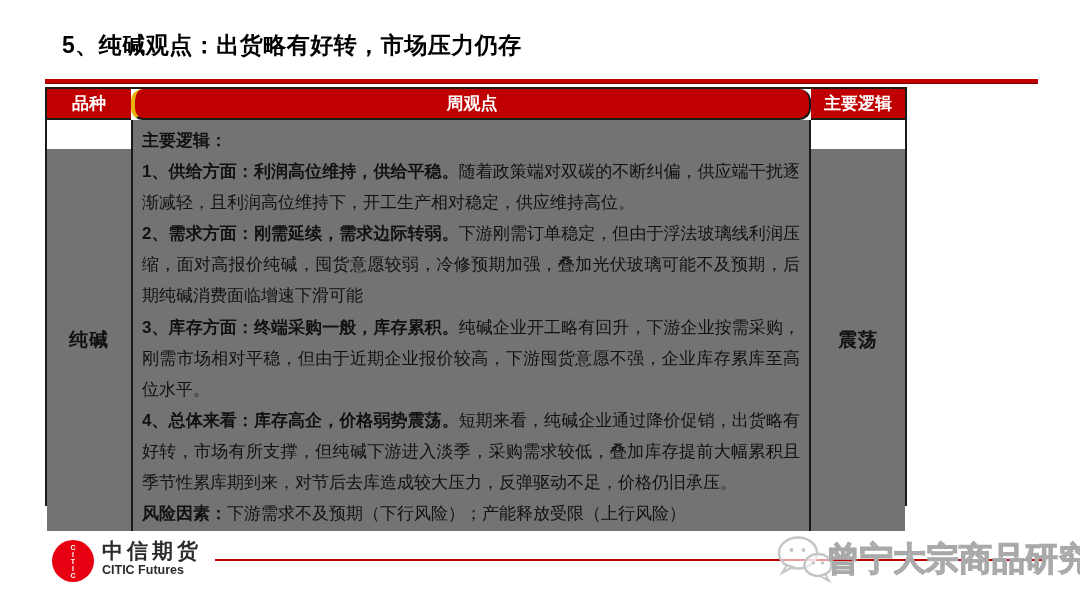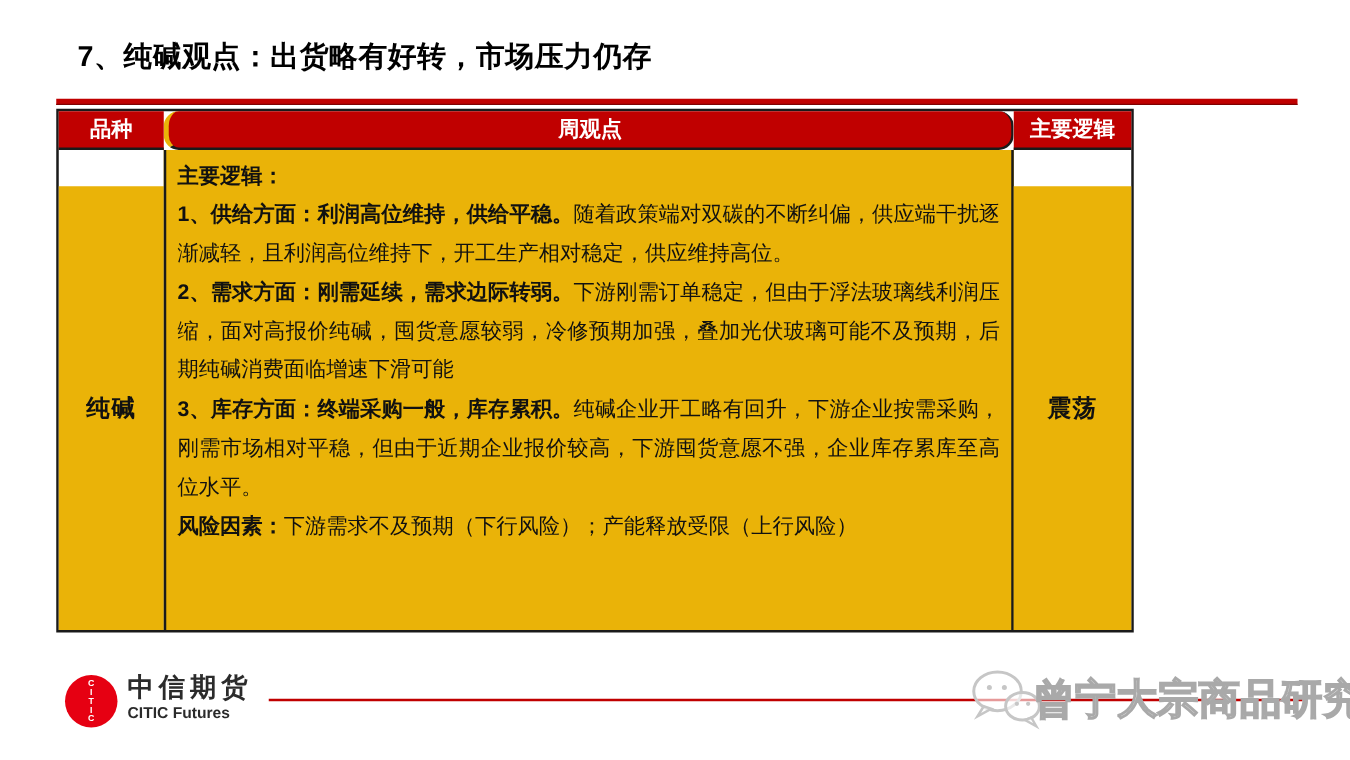--- a/index.html
+++ b/index.html
@@ -21,21 +21,21 @@
     position:absolute;left:45px;top:87px;width:862px;height:419px;
     box-sizing:border-box;border:2px solid #1a1a1a;
     display:grid;grid-template-columns:84px 1fr 94px;grid-template-rows:31px 1fr;
   }
   .th{
     background:#C00000;color:#ffffff;font-weight:bold;font-size:17px;
     display:flex;align-items:center;justify-content:center;
     box-sizing:border-box;border-bottom:2px solid #1a1a1a;
   }
   .th.mid{border-left:4px solid #eab308;border-right:2px solid #1a1a1a;border-radius:12px;}
-  .td{box-sizing:border-box;background:#eab308;}
+  .td{box-sizing:border-box;background:#737373;}
   .td.variety,.td.outlook{
     display:flex;align-items:center;justify-content:center;
     font-size:19px;font-weight:bold;color:#111111;letter-spacing:1px;margin-top:29px;
   }
   .td.content{
     border-left:2px solid #1a1a1a;border-right:2px solid #1a1a1a;
     padding:5px 9px 2px 9px;color:#111111;
   }
   .td.content p{
     margin:0;font-size:17px;line-height:31.1px;text-align:justify;
@@ -66,35 +66,36 @@
   .page-number{
     position:absolute;left:946px;top:569px;width:44px;z-index:3;
     font-size:15px;font-weight:bold;color:#3c3c3c;text-align:center;margin-top:42px;
   }
 </style>
 </head>
 <body>
 
 <div class="slide">
 
-  <div class="title">7、纯碱观点：出货略有好转，市场压力仍存</div>
+  <div class="title">5、纯碱观点：出货略有好转，市场压力仍存</div>
   <div class="title-rule"></div>
 
   <div class="view-table">
     <div class="th">品种</div>
     <div class="th mid">周观点</div>
     <div class="th">主要逻辑</div>
 
     <div class="td variety">纯碱</div>
 
     <div class="td content">
       <p><strong>主要逻辑：</strong></p>
       <p><strong>1、供给方面：利润高位维持，供给平稳。</strong><span>随着政策端对双碳的不断纠偏，供应端干扰逐渐减轻，且利润高位维持下，开工生产相对稳定，供应维持高位。</span></p>
       <p><strong>2、需求方面：刚需延续，需求边际转弱。</strong><span>下游刚需订单稳定，但由于浮法玻璃线利润压缩，面对高报价纯碱，囤货意愿较弱，冷修预期加强，叠加光伏玻璃可能不及预期，后期纯碱消费面临增速下滑可能</span></p>
       <p><strong>3、库存方面：终端采购一般，库存累积。</strong><span>纯碱企业开工略有回升，下游企业按需采购，刚需市场相对平稳，但由于近期企业报价较高，下游囤货意愿不强，企业库存累库至高位水平。</span></p>
+      <p><strong>4、总体来看：库存高企，价格弱势震荡。</strong><span>短期来看，纯碱企业通过降价促销，出货略有好转，市场有所支撑，但纯碱下游进入淡季，采购需求较低，叠加库存提前大幅累积且季节性累库期到来，对节后去库造成较大压力，反弹驱动不足，价格仍旧承压。</span></p>
       <p><strong>风险因素：</strong><span>下游需求不及预期（下行风险）；产能释放受限（上行风险）</span></p>
     </div>
 
     <div class="td outlook">震荡</div>
   </div>
 
   <div class="footer-logo">
     <div class="logo-disc">CITIC</div>
     <div class="logo-text">
       <div class="logo-cn">中信期货</div>

